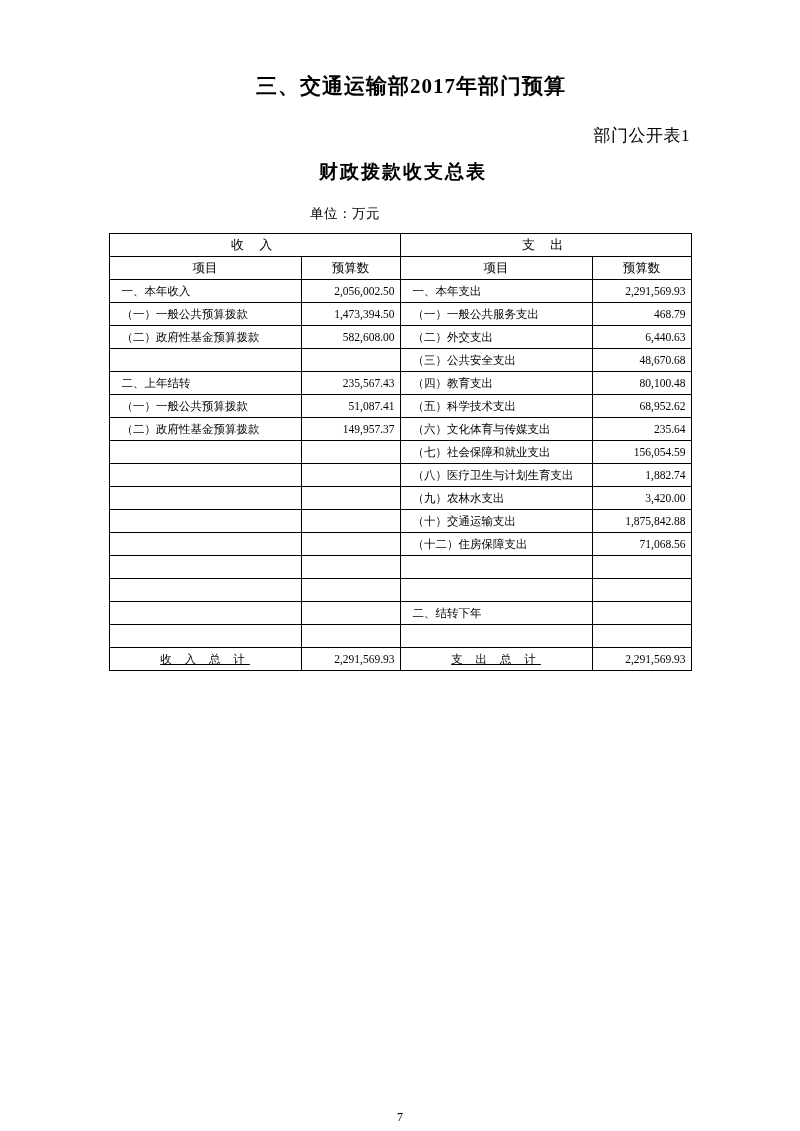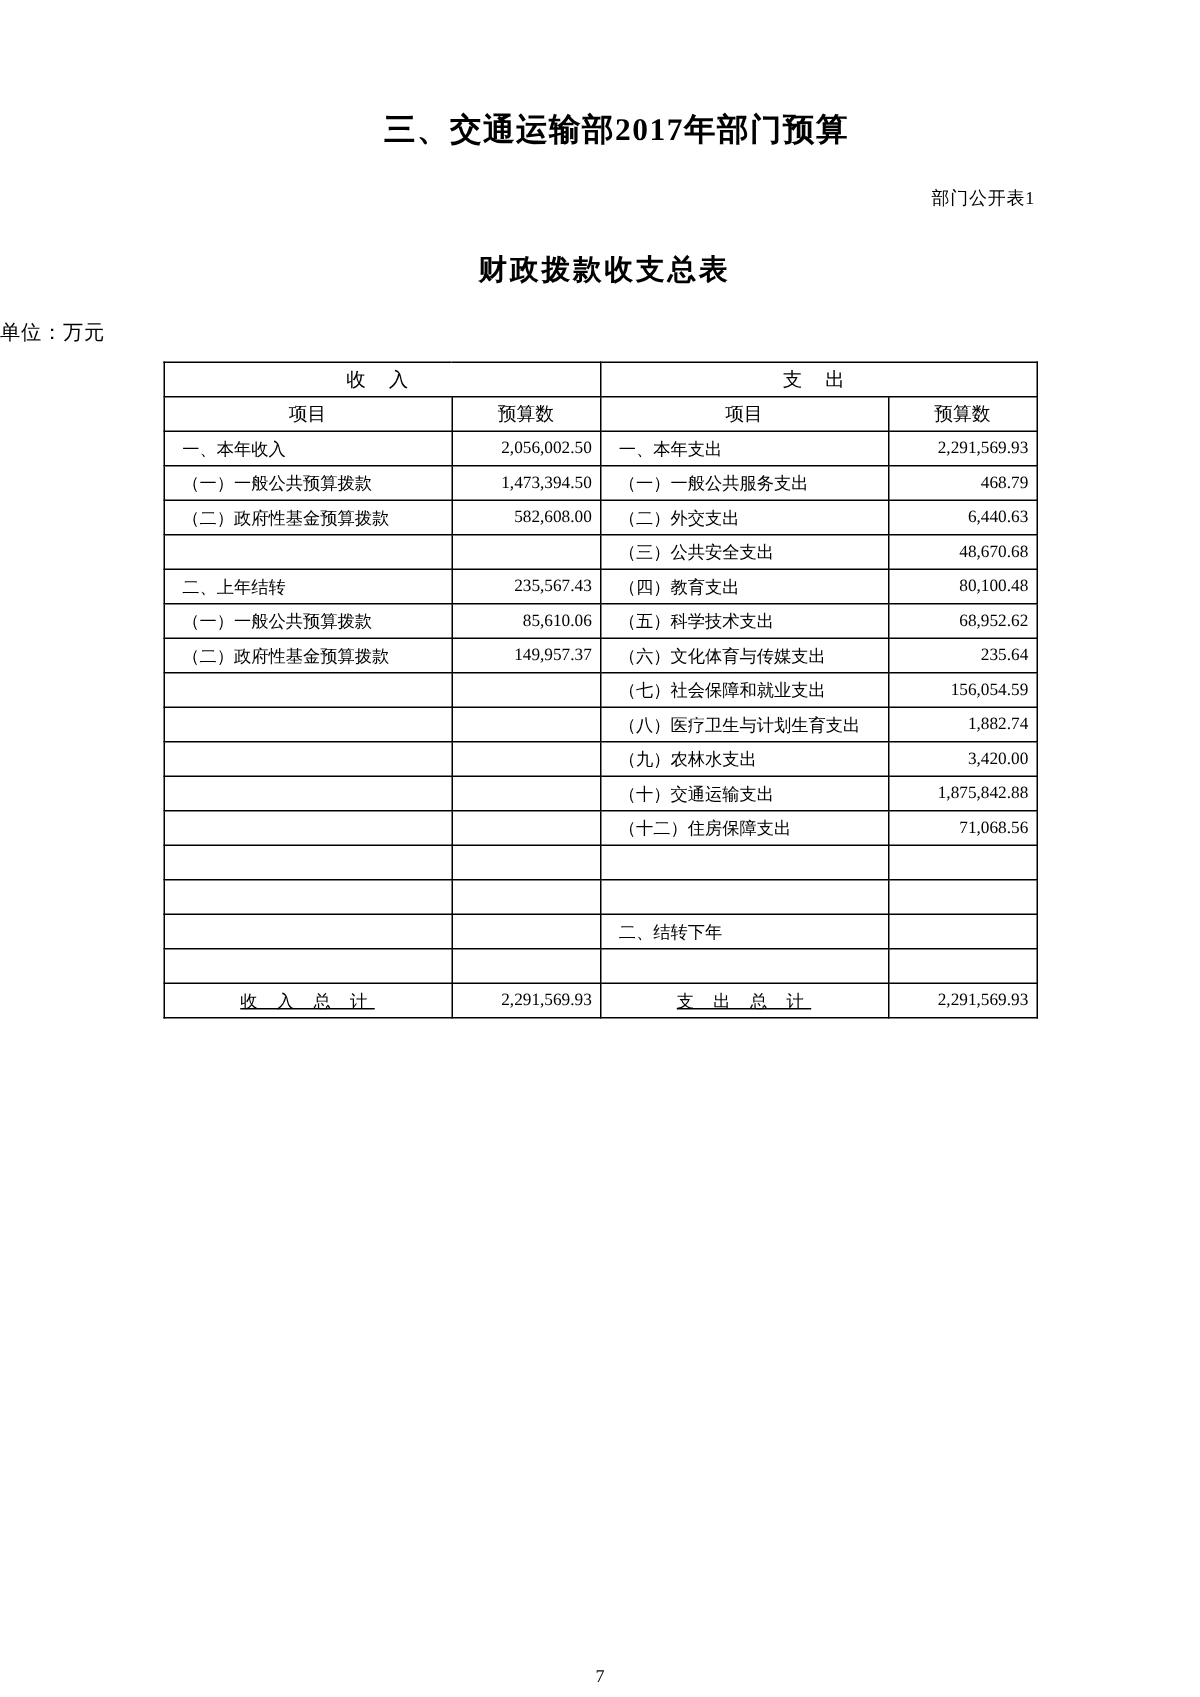--- a/index.html
+++ b/index.html
@@ -25,35 +25,35 @@
     font-family: "Liberation Serif", "DejaVu Serif", serif;
     font-weight: bold;
     font-size: 21px;
     letter-spacing: 1px;
     margin-top: 72px;
     margin-bottom: 0;
     padding-left: 22px;
   }
   .sheet-no {
     text-align: right;
-    font-size: 12px;
+    font-size: 17px;
     margin-top: 24px;
     padding-right: 110px;
     letter-spacing: 0.5px;
   }
   .table-title {
     text-align: center;
     font-weight: bold;
     font-size: 19px;
     letter-spacing: 2px;
-    margin-top: 26px;
+    margin-top: 12px;
     padding-left: 6px;
   }
   .unit-line {
-    text-align: left;
+    text-align: center;
     font-size: 13.5px;
     margin-top: 20px;
     padding-right: 110px;
     letter-spacing: 0.5px;
   }
   table.budget {
     border-collapse: collapse;
     margin: 10px auto 0 auto;
     width: 582px;
     table-layout: fixed;
@@ -171,21 +171,21 @@
           <td class="num-cell">48,670.68</td>
         </tr>
         <tr>
           <td class="item-cell lvl0">二、上年结转</td>
           <td class="num-cell">235,567.43</td>
           <td class="item-cell lvl0">（四）教育支出</td>
           <td class="num-cell">80,100.48</td>
         </tr>
         <tr>
           <td class="item-cell lvl0">（一）一般公共预算拨款</td>
-          <td class="num-cell">85,610.06</td>
+          <td class="num-cell">51,087.41</td>
           <td class="item-cell lvl0">（五）科学技术支出</td>
           <td class="num-cell">68,952.62</td>
         </tr>
         <tr>
           <td class="item-cell lvl0">（二）政府性基金预算拨款</td>
           <td class="num-cell">149,957.37</td>
           <td class="item-cell lvl0">（六）文化体育与传媒支出</td>
           <td class="num-cell">235.64</td>
         </tr>
         <tr>

